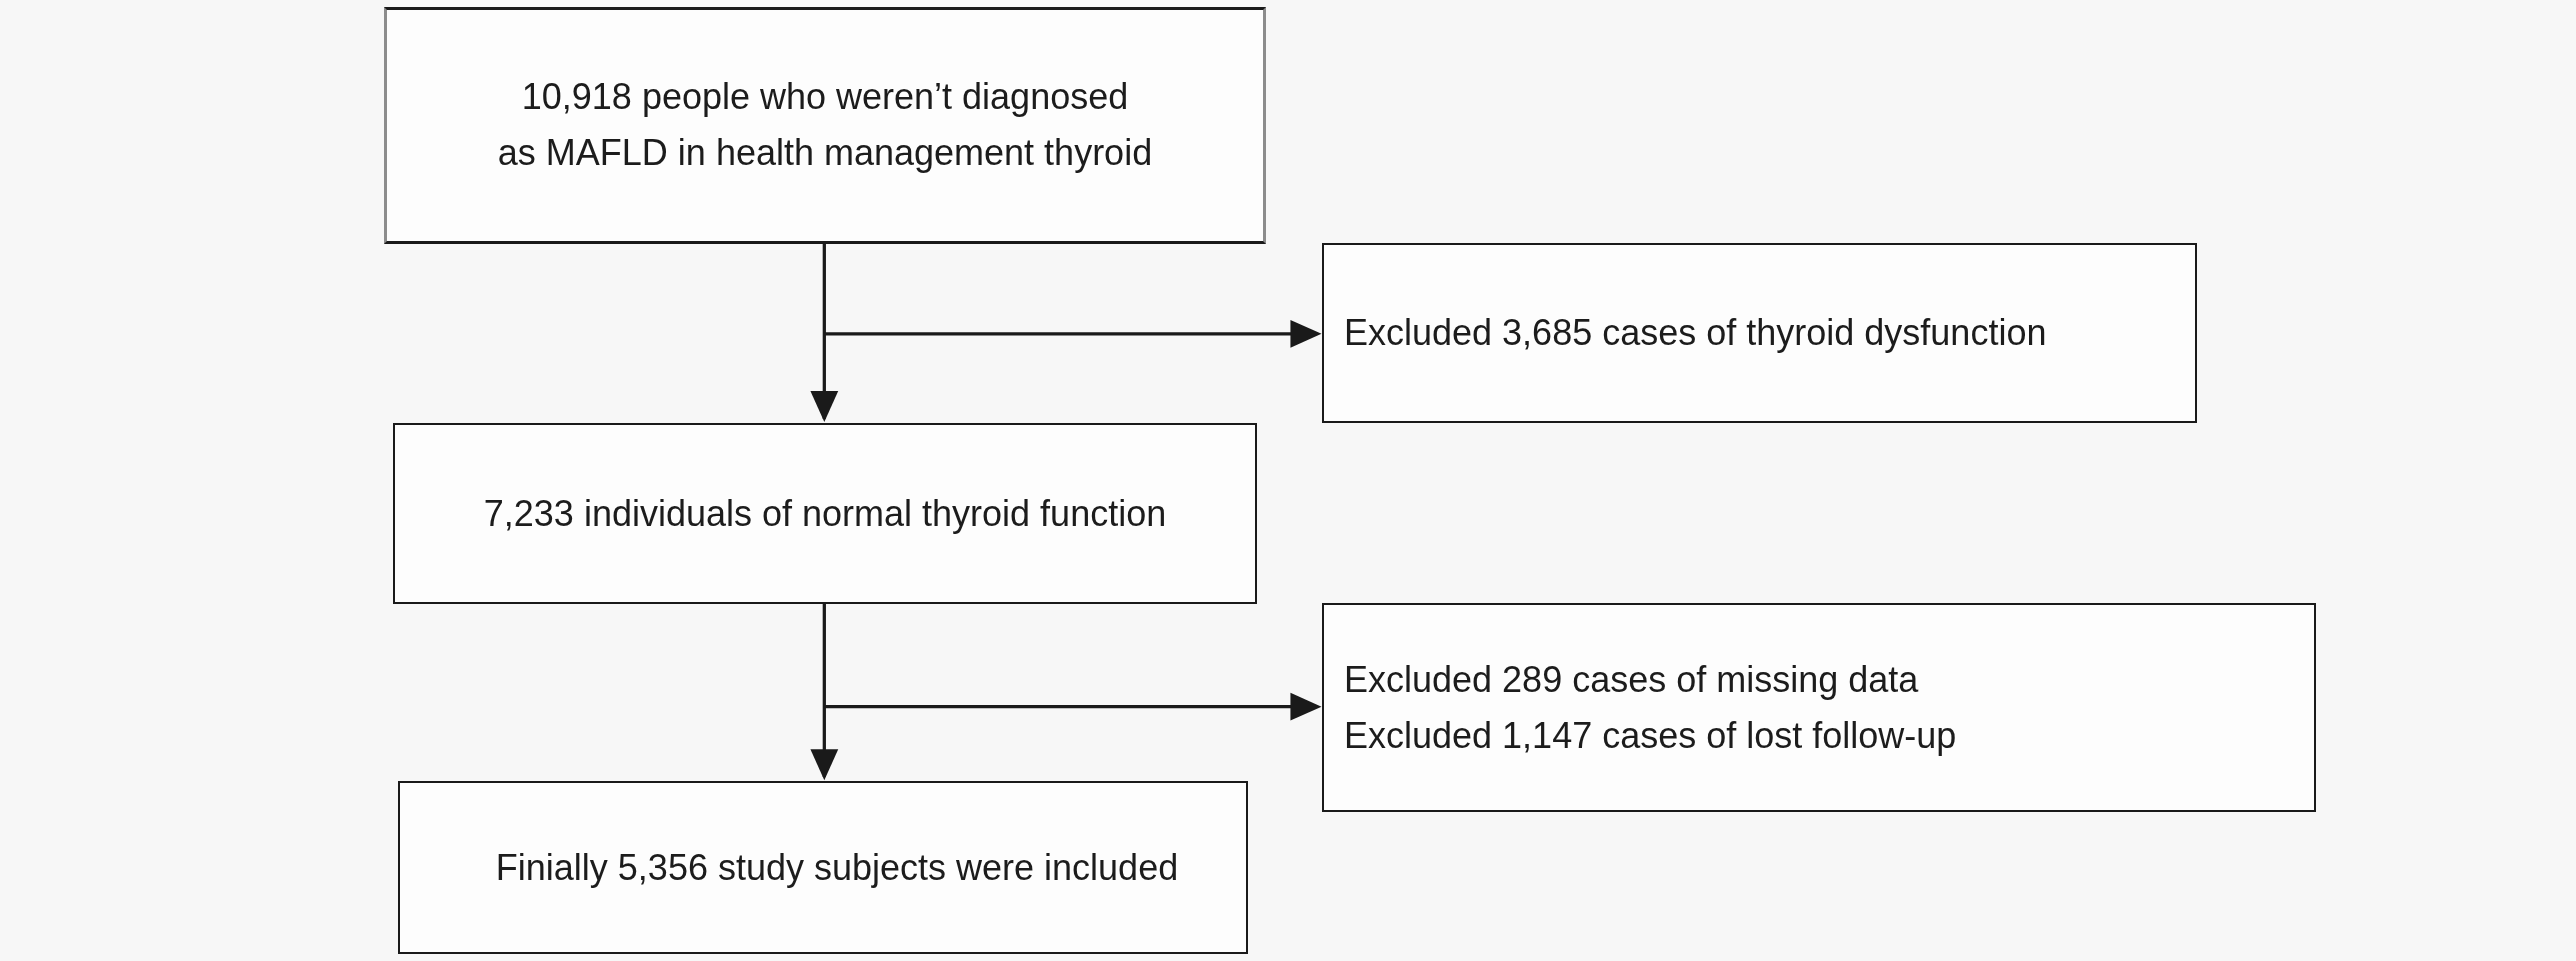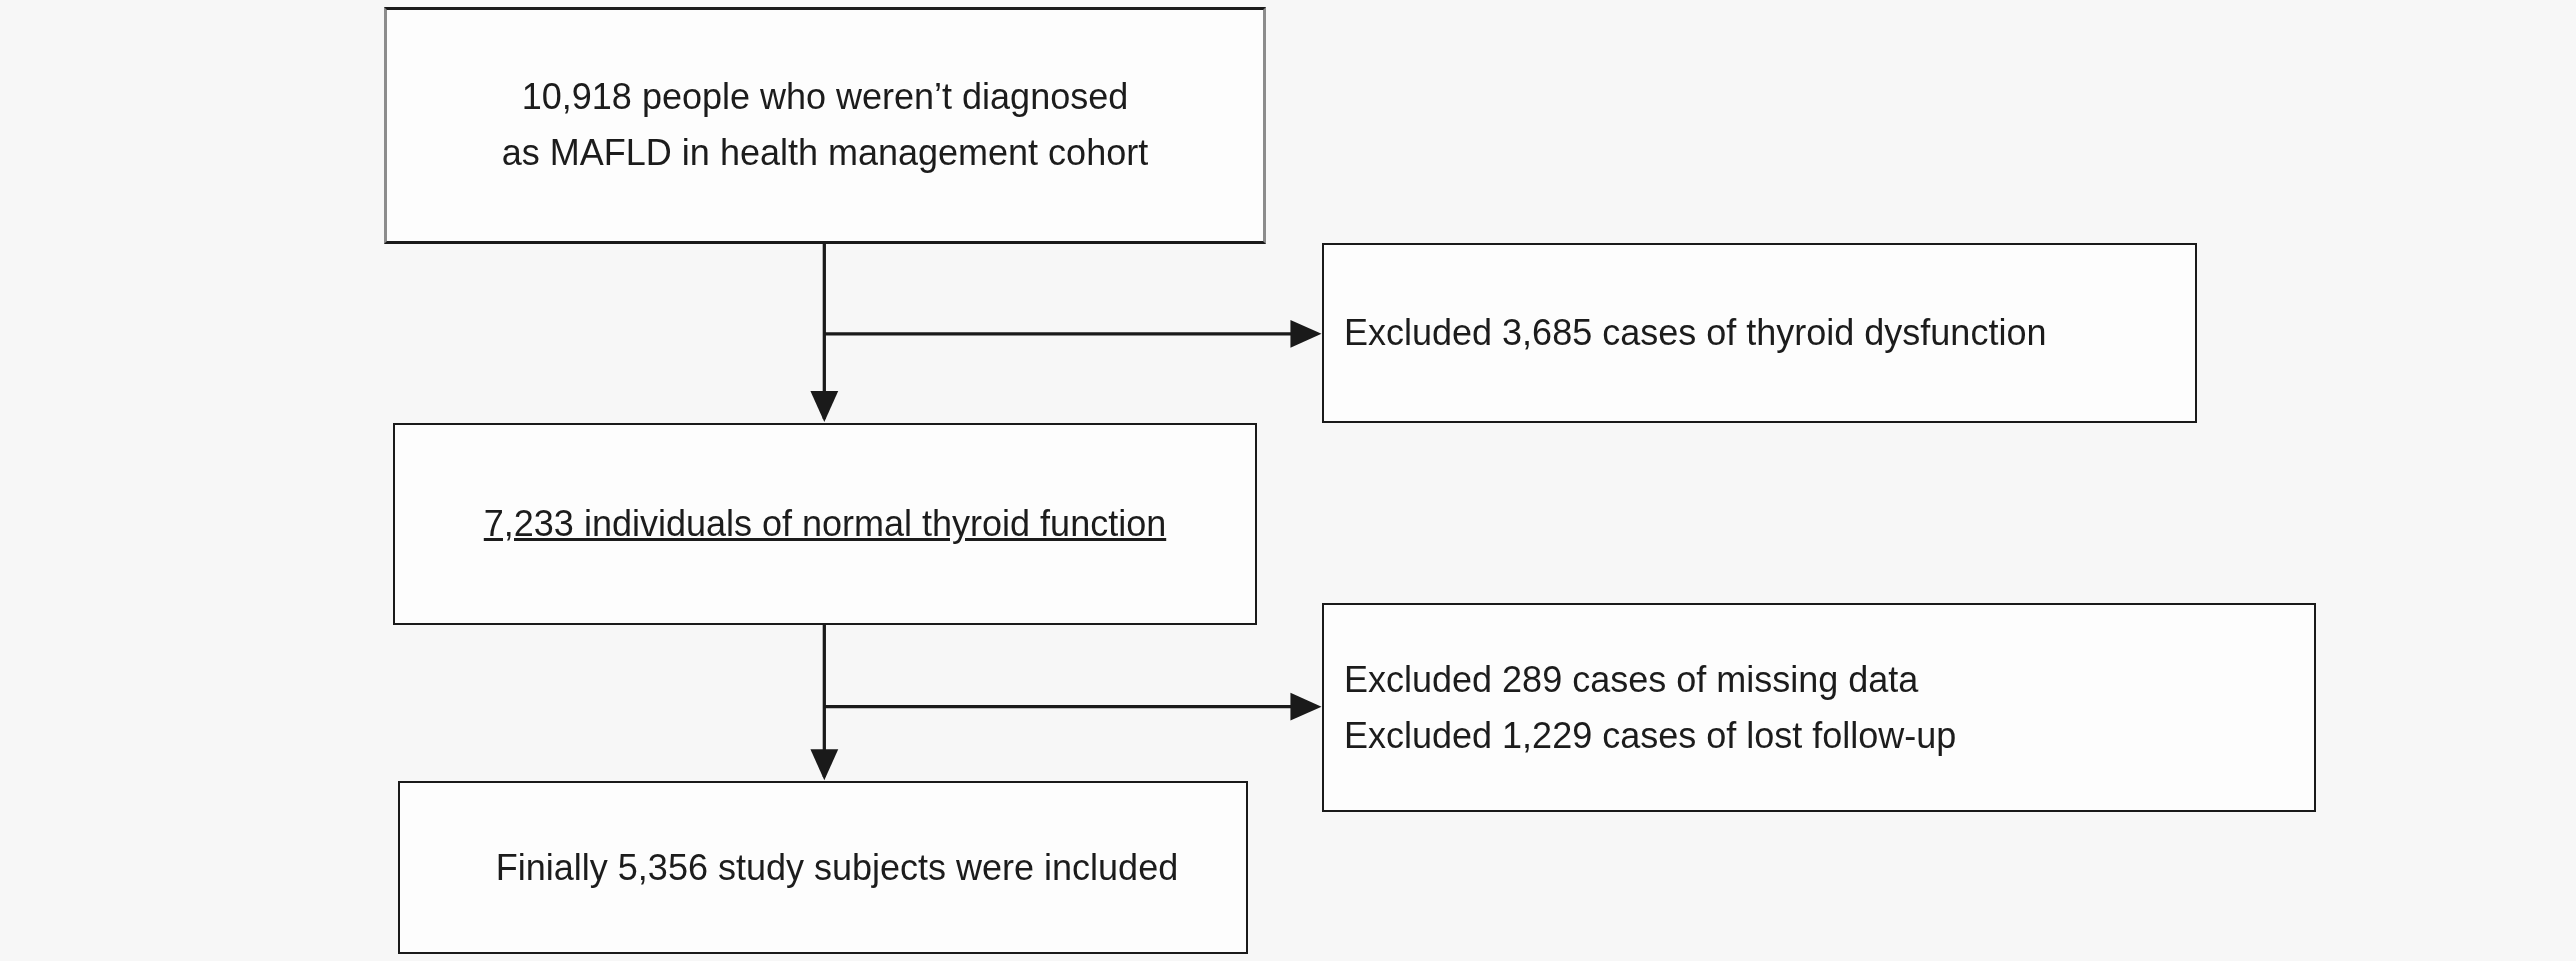--- a/index.html
+++ b/index.html
@@ -47,21 +47,21 @@
   
   .box.top-box {
     border-width: 3.3px;
     border-top-color: #1a1a1a;
     border-bottom-color: #1a1a1a;
     border-left-color: #8c8c8c;
     border-right-color: #8c8c8c;
   }
   .box-initial   { left: 384px;  top: 6.5px;   width: 882px; height: 237px; }
   .box-excl1     { left: 1322px; top: 243px; width: 875px; height: 180px; }
-  .box-normal    { left: 393px;  top: 423px; width: 864px; height: 202px; text-decoration: underline; }
+  .box-normal    { left: 393px;  top: 423px; width: 864px; height: 181px; }
   .box-excl2     { left: 1322px; top: 603px; width: 994px; height: 209px; }
   .box-final     { left: 398px;  top: 781px; width: 850px; height: 173px; padding-left: 28px; }
 </style>
 </head>
 <body>
 
 <div class="stage">
 
   <svg class="connector-layer" viewBox="0 0 3150 1176" xmlns="http://www.w3.org/2000/svg">
     <g>
@@ -77,34 +77,34 @@
       <polygon points="991,916 1025,916 1008,954" fill="#1a1a1a"></polygon>
     </g>
     <g>
       <line x1="1008" y1="864" x2="1580" y2="864" stroke="#1a1a1a" stroke-width="4"></line>
       <polygon points="1578,847 1578,881 1616,864" fill="#1a1a1a"></polygon>
     </g>
   </svg>
 
   <div class="box top-box centered box-initial">
     <span>10,918 people who weren’t diagnosed</span>
-    <span>as MAFLD in health management cohort</span>
+    <span>as MAFLD in health management thyroid</span>
   </div>
 
   <div class="box left-aligned box-excl1">
     <span>Excluded 3,685 cases of thyroid dysfunction</span>
   </div>
 
   <div class="box centered box-normal">
     <span>7,233 individuals of normal thyroid function</span>
   </div>
 
   <div class="box left-aligned box-excl2">
     <span>Excluded 289 cases of missing data</span>
-    <span>Excluded 1,229 cases of lost follow-up</span>
+    <span>Excluded 1,147 cases of lost follow-up</span>
   </div>
 
   <div class="box centered box-final">
     <span>Finially 5,356 study subjects were included</span>
   </div>
 
 </div>
 
 
 </body></html>

